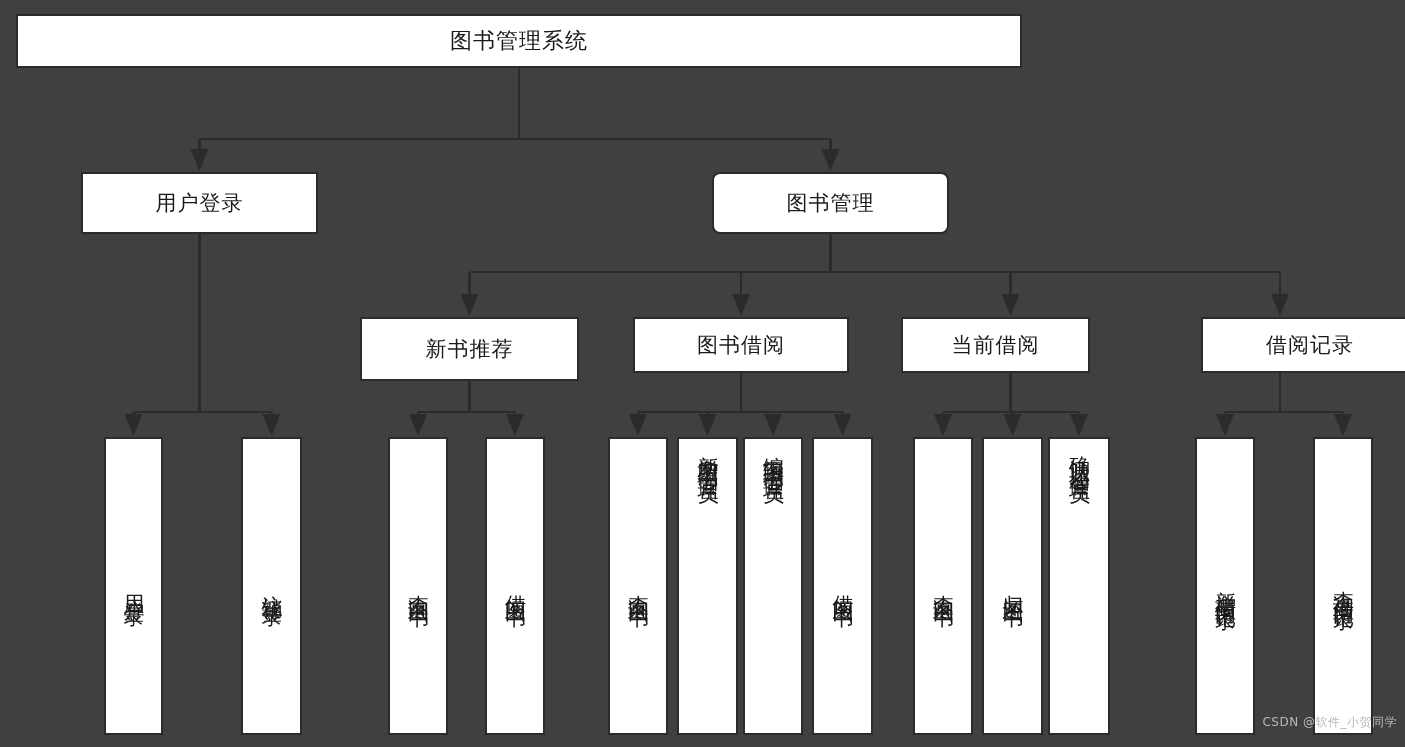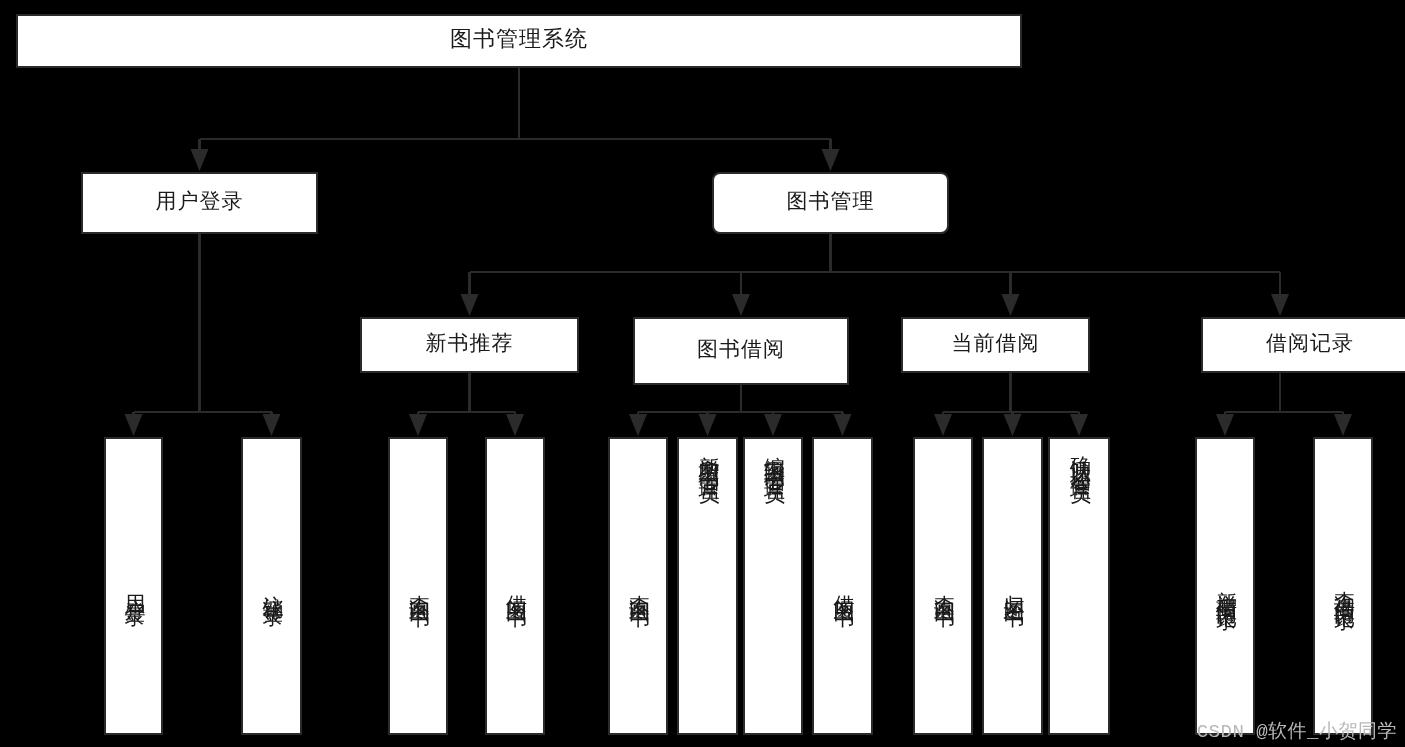--- a/index.html
+++ b/index.html
@@ -8,23 +8,22 @@
     padding: 0;
     background: #ffffff;
   }
   body {
     font-family: "DejaVu Sans", "Liberation Sans", sans-serif;
   }
   #canvas {
     position: relative;
     width: 1405px;
     height: 747px;
-    background: #000000;
+    background: #404040;
     overflow: hidden;
-    font-family: Liberation Mono, monospace;
   }
   #edges {
     position: absolute;
     left: 0;
     top: 0;
     width: 1405px;
     height: 747px;
     pointer-events: none;
   }
   .node {
@@ -65,22 +64,22 @@
     line-height: 1.0;
     letter-spacing: 4px;
     white-space: nowrap;
   }
   .node.v.mid {
     align-items: center;
   }
   .watermark {
     position: absolute;
     right: 8px;
-    bottom: 3px;
-    font-size: 19px;
+    bottom: 16px;
+    font-size: 12px;
     color: #b8b8b8;
     letter-spacing: 0.5px;
     z-index: 3;
     white-space: nowrap;
   }
 </style>
 </head>
 <body>
 
 <div id="canvas">
@@ -141,24 +140,24 @@
   <div id="nodes">
       <div class="node h root" style="left: 16px; top: 14px; width: 1006px; height: 54px;">
         <span class="label">图书管理系统</span>
       </div>
       <div class="node h" style="left: 81px; top: 172px; width: 237px; height: 62px;">
         <span class="label">用户登录</span>
       </div>
       <div class="node h" style="left: 712px; top: 172px; width: 237px; height: 62px; border-radius: 8px;">
         <span class="label">图书管理</span>
       </div>
-      <div class="node h" style="left: 360px; top: 317px; width: 219px; height: 56px;">
+      <div class="node h" style="left: 360px; top: 317px; width: 219px; height: 64px;">
         <span class="label">新书推荐</span>
       </div>
-      <div class="node h" style="left: 633px; top: 317px; width: 216px; height: 68px;">
+      <div class="node h" style="left: 633px; top: 317px; width: 216px; height: 56px;">
         <span class="label">图书借阅</span>
       </div>
       <div class="node h" style="left: 901px; top: 317px; width: 189px; height: 56px;">
         <span class="label">当前借阅</span>
       </div>
       <div class="node h" style="left: 1171px; top: 317px; width: 218px; height: 56px; margin-left: 30px;">
         <span class="label">借阅记录</span>
       </div>
       <div class="node v mid" style="left: 104px; top: 437px; width: 59px; height: 298px;">
         <span class="label">用户登录</span>

